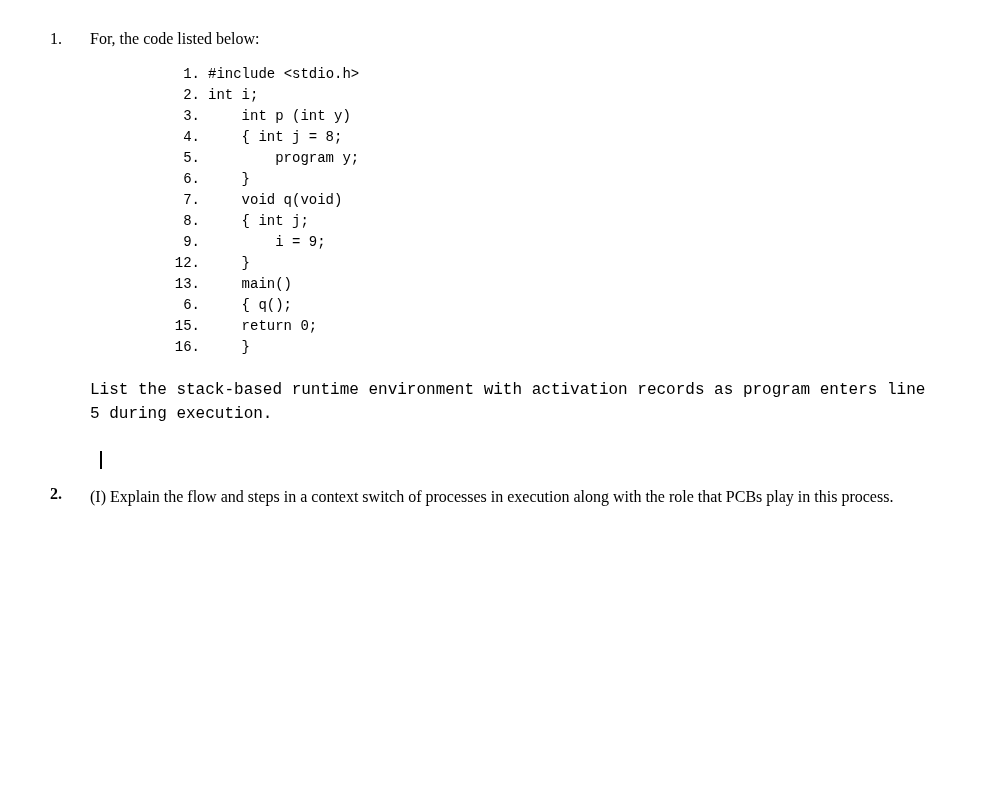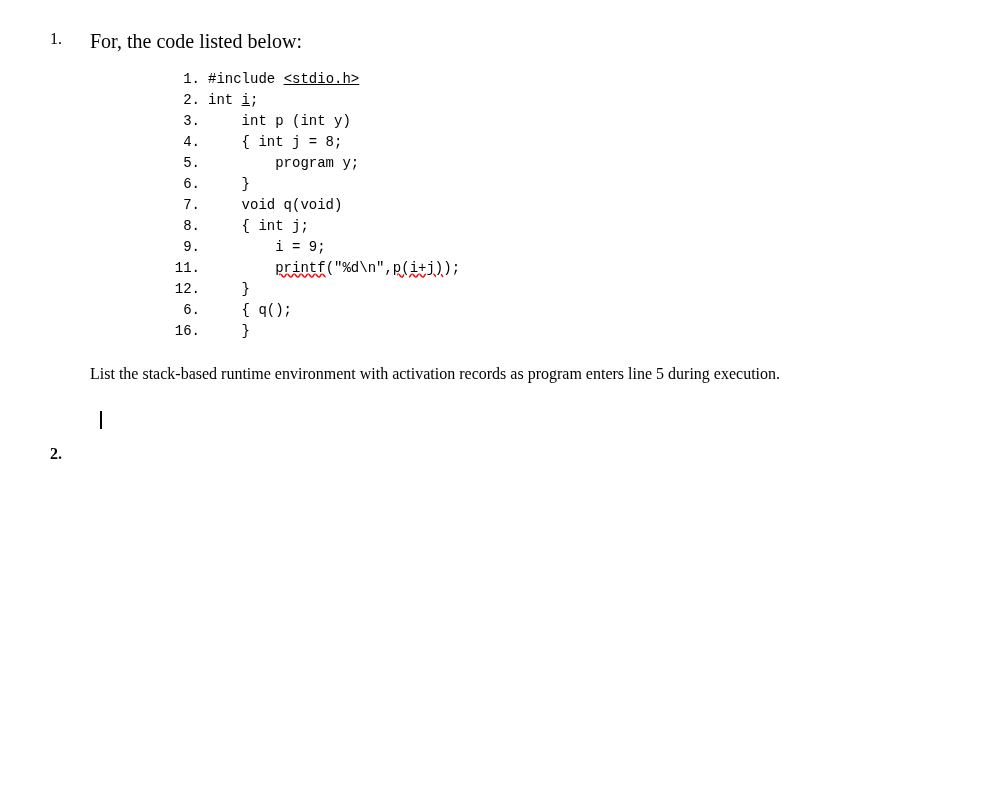--- a/index.html
+++ b/index.html
@@ -27,21 +27,21 @@
       min-width: 40px;
       font-size: 16px;
       font-weight: normal;
     }
 
     .question-content {
       flex: 1;
     }
 
     .question-title {
-      font-size: 20px;
+      font-size: 16px;
       margin-bottom: 16px;
     }
 
     .code-block {
       font-family: 'Courier New', Courier, monospace;
       font-size: 14px;
       margin-left: 80px;
       margin-bottom: 20px;
       line-height: 1.5;
     }
@@ -60,27 +60,27 @@
 
     .code-text {
       white-space: pre;
     }
 
     .underline-squiggle {
       text-decoration: underline wavy red;
     }
 
     .underline-straight {
-      text-decoration: underline;
     }
 
     .question-body {
       font-size: 16px;
       line-height: 1.5;
       margin-top: 8px;
+      font-family: Liberation Mono, monospace;
     }
 
     .sub-question {
       margin-bottom: 16px;
       font-size: 16px;
       line-height: 1.5;
     }
 
     .cursor {
       display: inline-block;
@@ -155,48 +155,56 @@
         <span class="line-num">8.</span>
         <span class="code-text">    { int j;</span>
       </div>
 
       <div class="code-line">
         <span class="line-num">9.</span>
         <span class="code-text">        i = 9;</span>
       </div>
 
 
-      <div class="code-line">
-        <span class="line-num">11.</span>
-        <span class="code-text">        <span class="underline-squiggle">printf</span>("%d\n",<span class="underline-squiggle">p(i+j)</span>);</span>
-      </div>
 
       <div class="code-line">
         <span class="line-num">12.</span>
         <span class="code-text">    }</span>
       </div>
 
+      <div class="code-line">
+        <span class="line-num">13.</span>
+        <span class="code-text">    main()</span>
+      </div>
 
       <div class="code-line">
         <span class="line-num">6.</span>
         <span class="code-text">    { q();</span>
       </div>
 
+      <div class="code-line">
+        <span class="line-num">15.</span>
+        <span class="code-text">    return 0;</span>
+      </div>
 
       <div class="code-line">
         <span class="line-num">16.</span>
         <span class="code-text">    }</span>
       </div>
     </div>
 
     <div class="question-body">List the stack-based runtime environment with activation records as program enters line 5 during execution.</div>
   </div>
 </div>
 
 <div style="margin-left: 50px; margin-bottom: 16px; margin-top: 8px;">
   <span class="cursor"></span>
 </div>
 
 <div class="q2-block">
   <div class="q2-number">2.</div>
   <div class="q2-content">
+    <div class="sub-question">
+      <span>(I)</span>
+      <span> </span><span>Explain the flow and steps in a context switch of processes in execution along with the role that PCBs play in this process.</span>
+    </div>
   </div>
 </div>
 
 </body></html>

